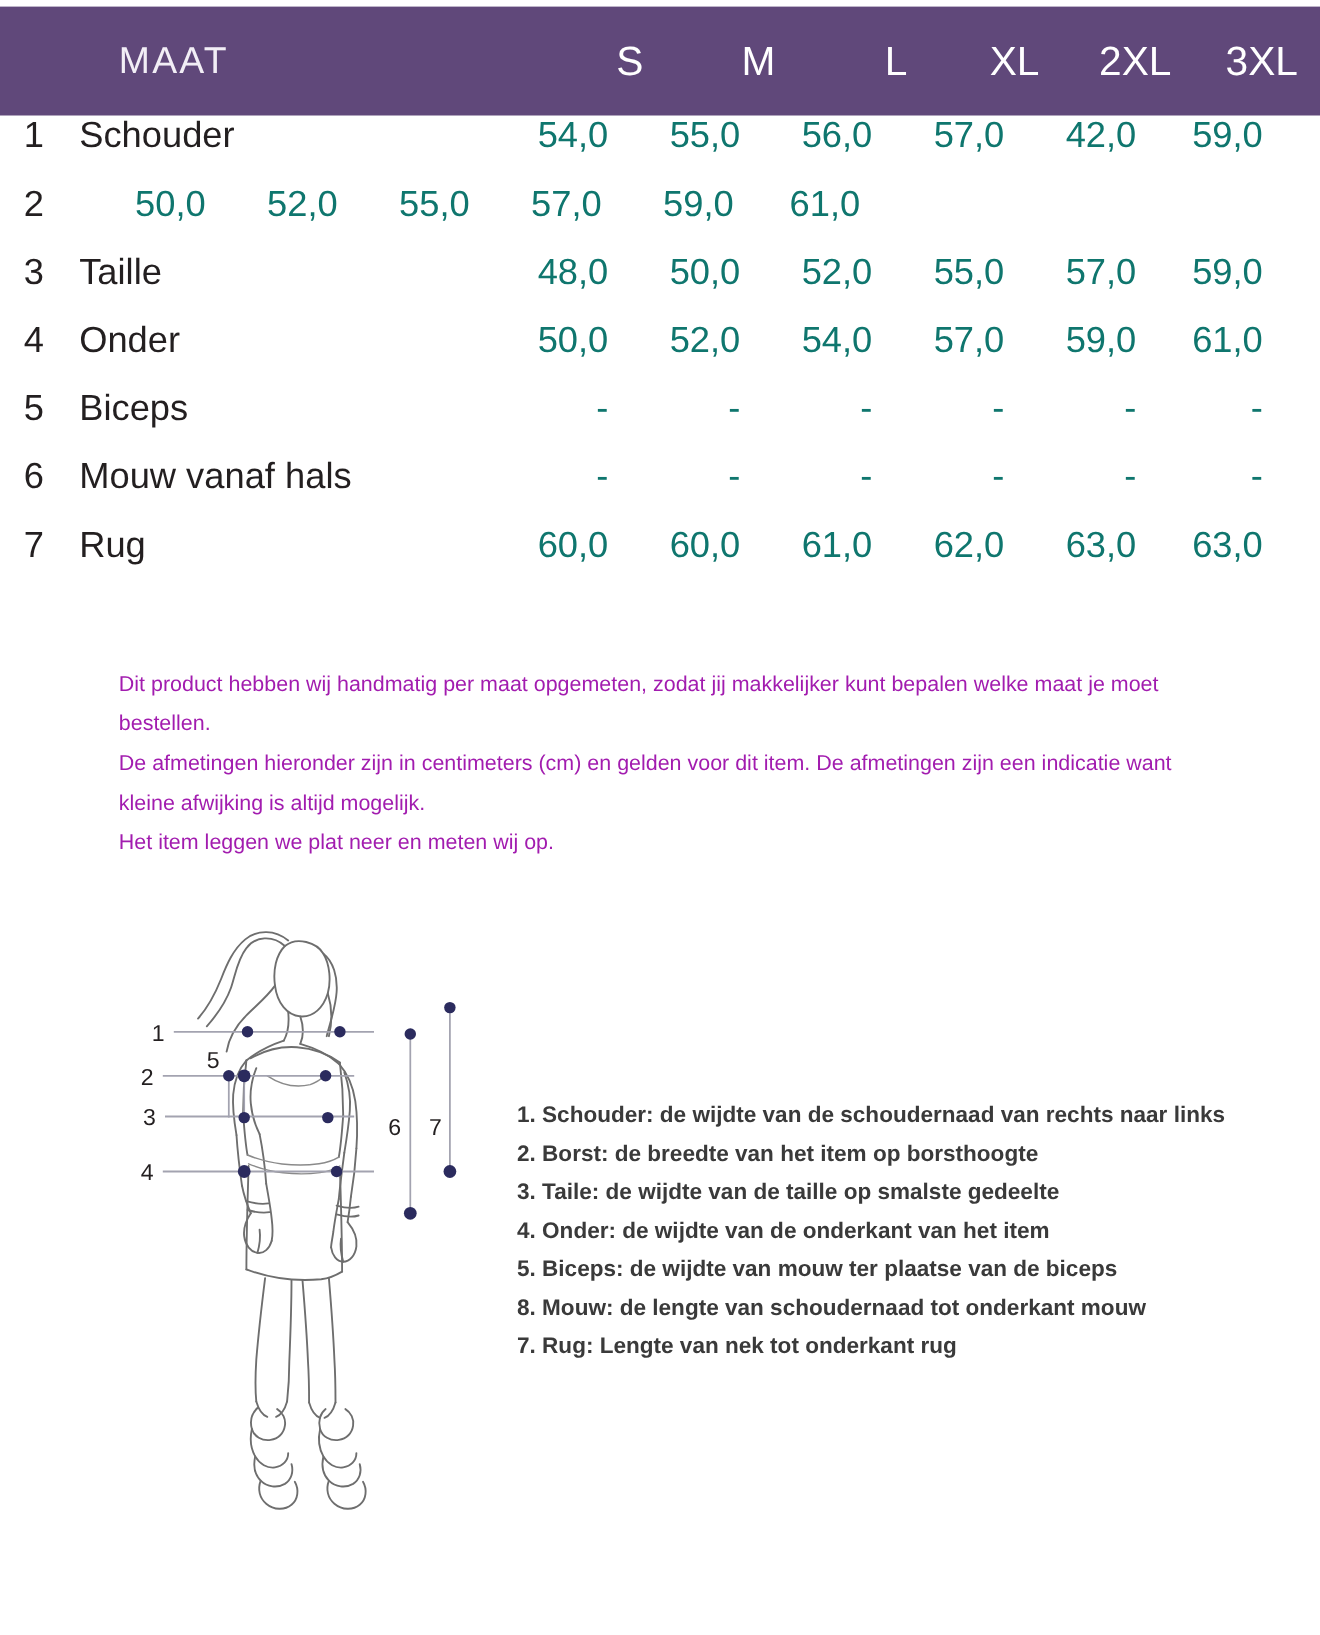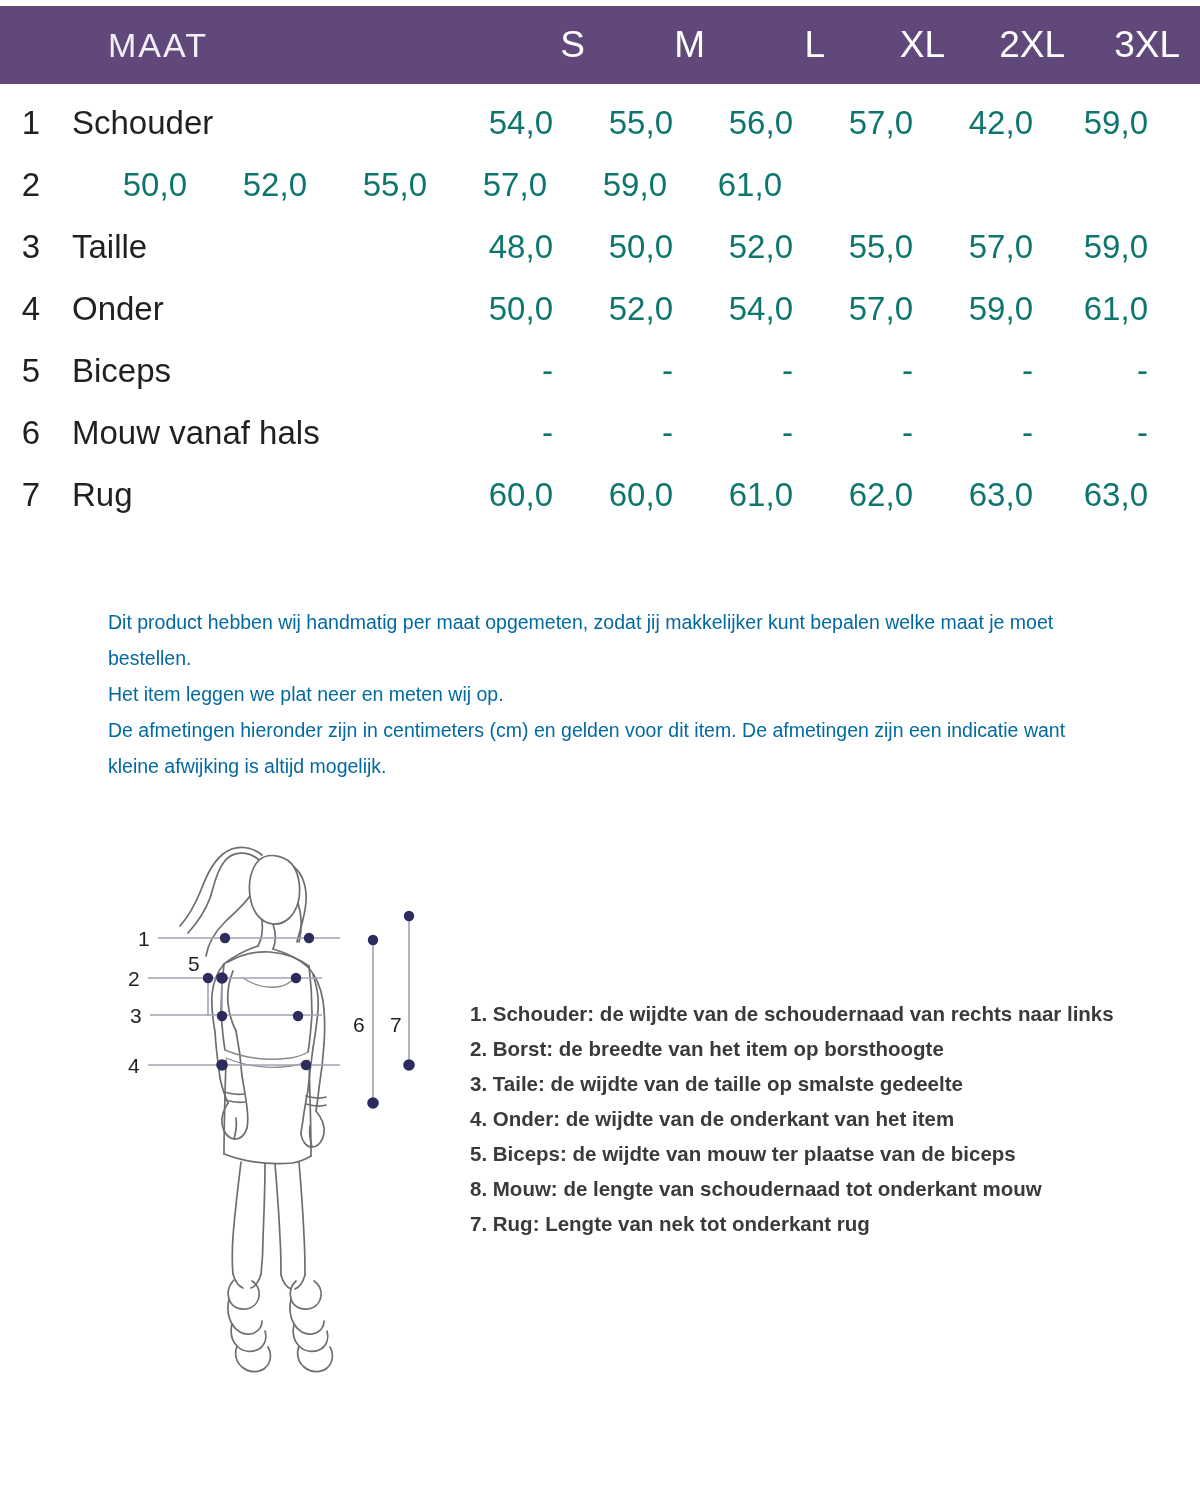--- a/index.html
+++ b/index.html
@@ -15,21 +15,21 @@
     overflow: hidden;
     position: relative;
   }
 
   
   .size-header {
     position: absolute;
     left: 0;
     top: 6px;
     width: 1200px;
-    height: 78px;
+    height: 99px;
     background: #60487a;
     display: flex;
     align-items: center;
     box-sizing: border-box;
   }
   .header-title {
     width: 470px;
     padding-left: 108px;
     box-sizing: border-box;
     color: #f2eef6;
@@ -100,21 +100,21 @@
 
   
   .description {
     position: absolute;
     left: 108px;
     top: 604px;
     width: 1000px;
     font-size: 19.5px;
     font-weight: 300;
     line-height: 36px;
-    color: #0369a1;
+    color: #a21caf;
   }
   .description p { margin: 0; }
 
   
   .figure-area {
     position: absolute;
     left: 110px;
     top: 820px;
     width: 340px;
     height: 560px;
@@ -240,22 +240,22 @@
       <div class="vcell c4">62,0</div>
       <div class="vcell c5">63,0</div>
       <div class="vcell c6">63,0</div>
     </div>
   </div>
 
 </div>
 
 <div class="description">
   <p>Dit product hebben wij handmatig per maat opgemeten, zodat jij makkelijker kunt bepalen welke maat je moet bestellen.</p>
+  <p>De afmetingen hieronder zijn in centimeters (cm) en gelden voor dit item. De afmetingen zijn een indicatie want kleine afwijking is altijd mogelijk.</p>
   <p>Het item leggen we plat neer en meten wij op.</p>
-  <p>De afmetingen hieronder zijn in centimeters (cm) en gelden voor dit item. De afmetingen zijn een indicatie want kleine afwijking is altijd mogelijk.</p>
 </div>
 
 <div class="figure-area">
   <svg class="figure-svg" width="340" height="560" viewBox="0 0 340 560">
 
     <g fill="none" stroke="#6e6e6e" stroke-width="1.7" stroke-linecap="round" stroke-linejoin="round">
 
       <path d="M149,40 C141,48 138,62 140,76 C142,92 151,103 163,104 C175,105 184,96 188,83 C191,72 190,57 184,47 C178,37 160,31 149,40 Z"></path>
 
       <path d="M149,40 C138,30 122,31 114,42 C106,52 104,66 100,78 C95,92 86,104 78,113"></path>

